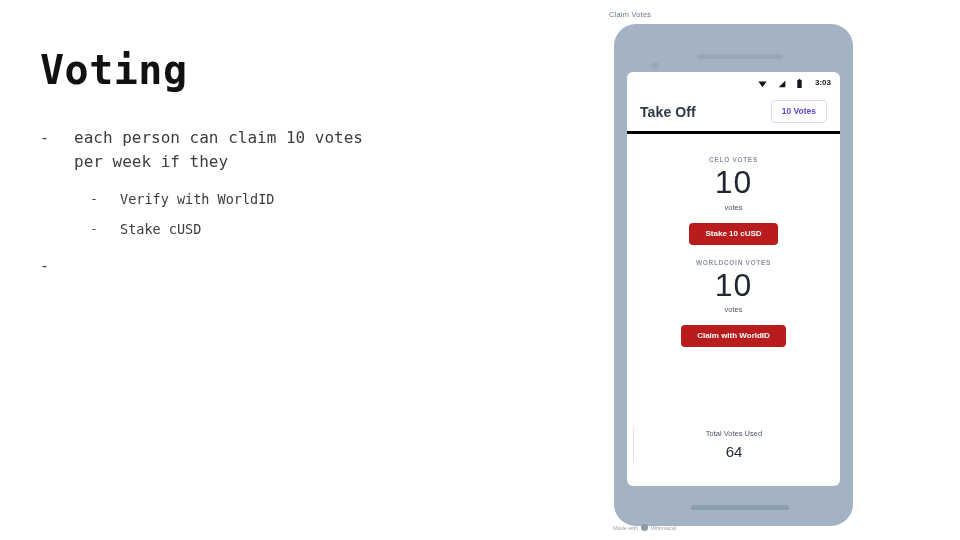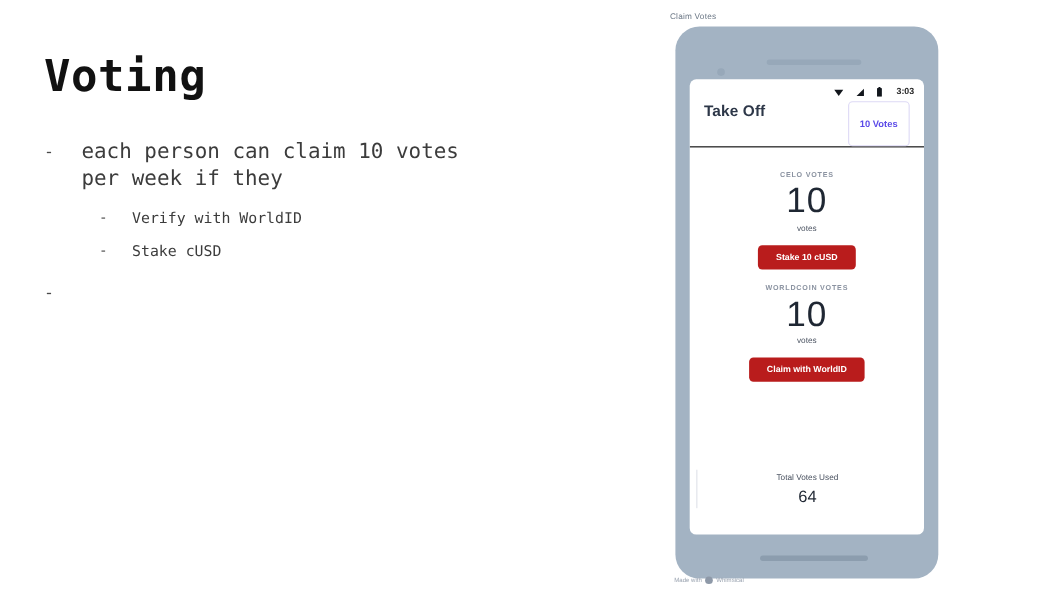--- a/index.html
+++ b/index.html
@@ -66,21 +66,21 @@
   }
   .bullet.sub .bullet-dash {
     font-size: 13px;
     width: 30px;
     flex: 0 0 30px;
     line-height: 22px;
   }
 
   .bullet-text {
     font-family: "DejaVu Sans Mono", monospace;
-    font-size: 19px;
+    font-size: 16px;
     color: #3c3c3c;
     line-height: 24px;
     white-space: pre-line;
   }
   .bullet.sub .bullet-text {
     font-size: 13.5px;
     line-height: 22px;
   }
 
   .sublist {
@@ -175,22 +175,23 @@
     font-family: "Liberation Sans", sans-serif;
     font-size: 8px;
     font-weight: bold;
     color: #1a1a1a;
     margin-left: 2px;
   }
 
   
   .app-header {
     height: 42px;
-    border-bottom: 1px solid #000000;
-    display: flex;
+    border-bottom: 3px solid #000000;
+    display: flex;
+    align-items: center;
     justify-content: space-between;
     padding: 0 13px;
     box-sizing: border-box;
   }
   .app-title {
     font-family: "Liberation Sans", sans-serif;
     font-size: 14px;
     font-weight: bold;
     color: #2d3748;
     letter-spacing: 0.1px;

